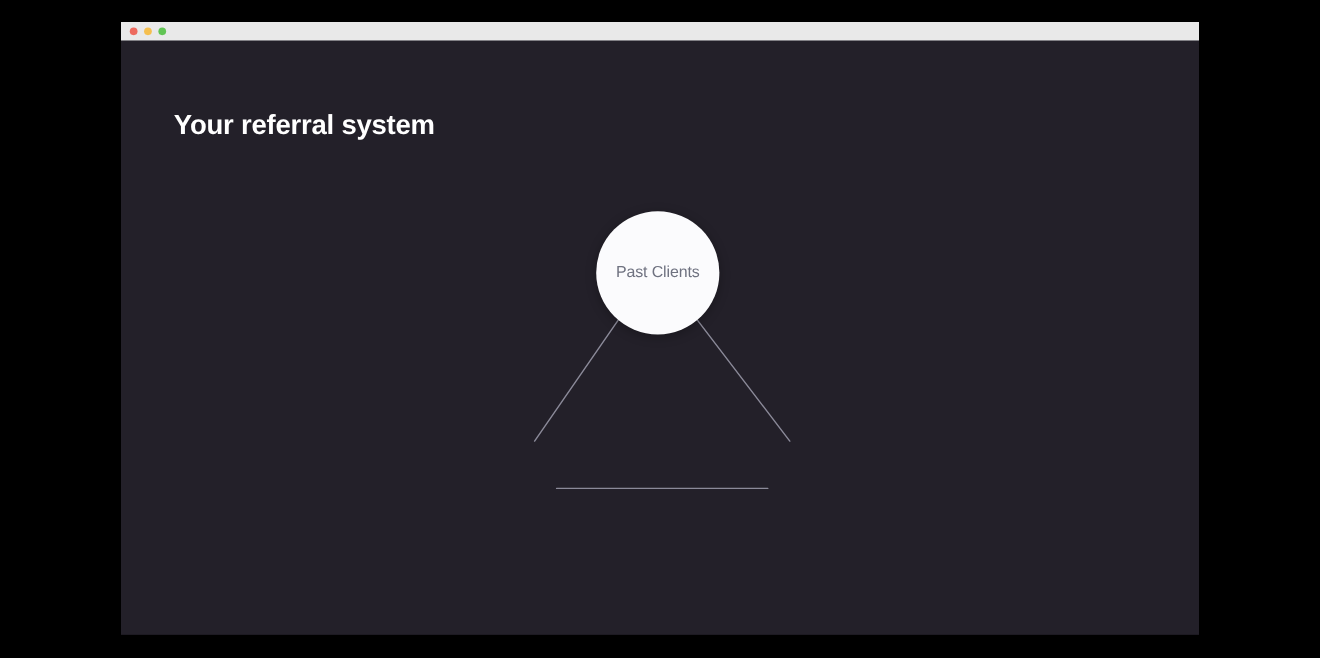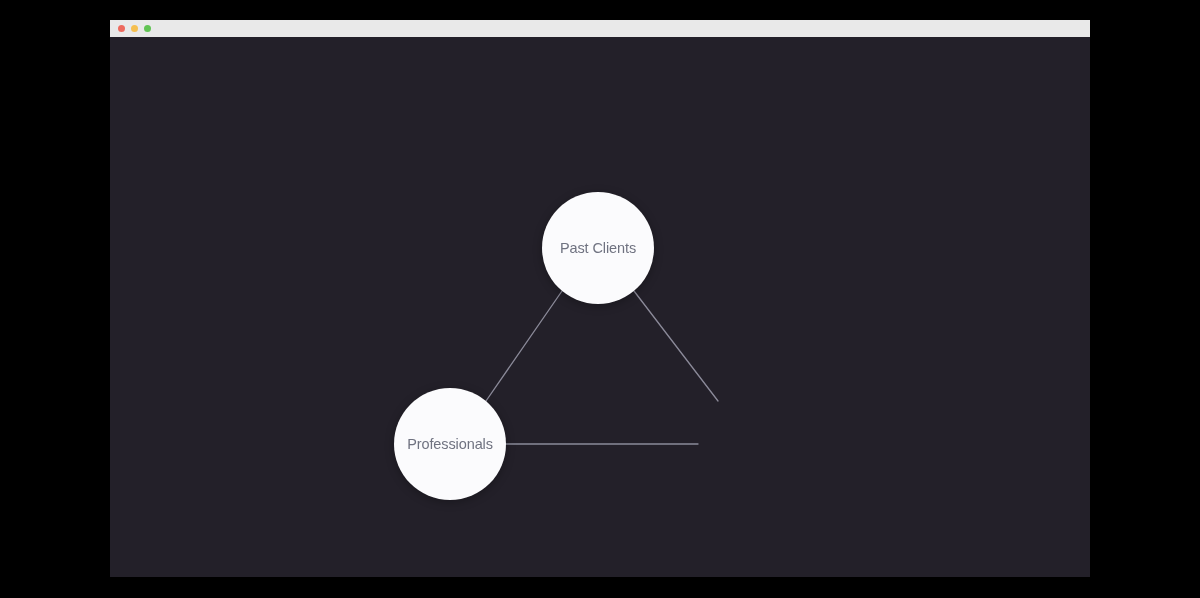--- a/index.html
+++ b/index.html
@@ -131,38 +131,36 @@
   <div id="app-window">
 
     <div id="title-bar">
       <span class="traffic-light tl-close"></span>
       <span class="traffic-light tl-minimize"></span>
       <span class="traffic-light tl-zoom"></span>
     </div>
 
     <div id="content-area">
 
+      <h1 id="page-title">Your referral system</h1>
 
       <div id="diagram">
 
         <svg id="edge-layer" viewBox="0 0 980 540" width="980" height="540" xmlns="http://www.w3.org/2000/svg">
           <g id="edges" stroke="#8b8a99" stroke-width="1.3" fill="none" stroke-linecap="round">
             <line x1="452" y1="254" x2="376" y2="364"></line>
             <line x1="524" y1="254" x2="608" y2="364"></line>
             <line x1="396" y1="407" x2="588" y2="407"></line>
           </g>
         </svg>
 
         <div class="node" style="left:432px; top:155px; width:112px; height:112px;">
           <span class="node-label">Past Clients</span>
         </div>
 
-        <div class="node" style="left:284px; top:351px; width:112px; height:112px;">
-          <span class="node-label">Professionals</span>
-        </div>
 
 
       </div>
 
     </div>
 
   </div>
 
 </div>
 

